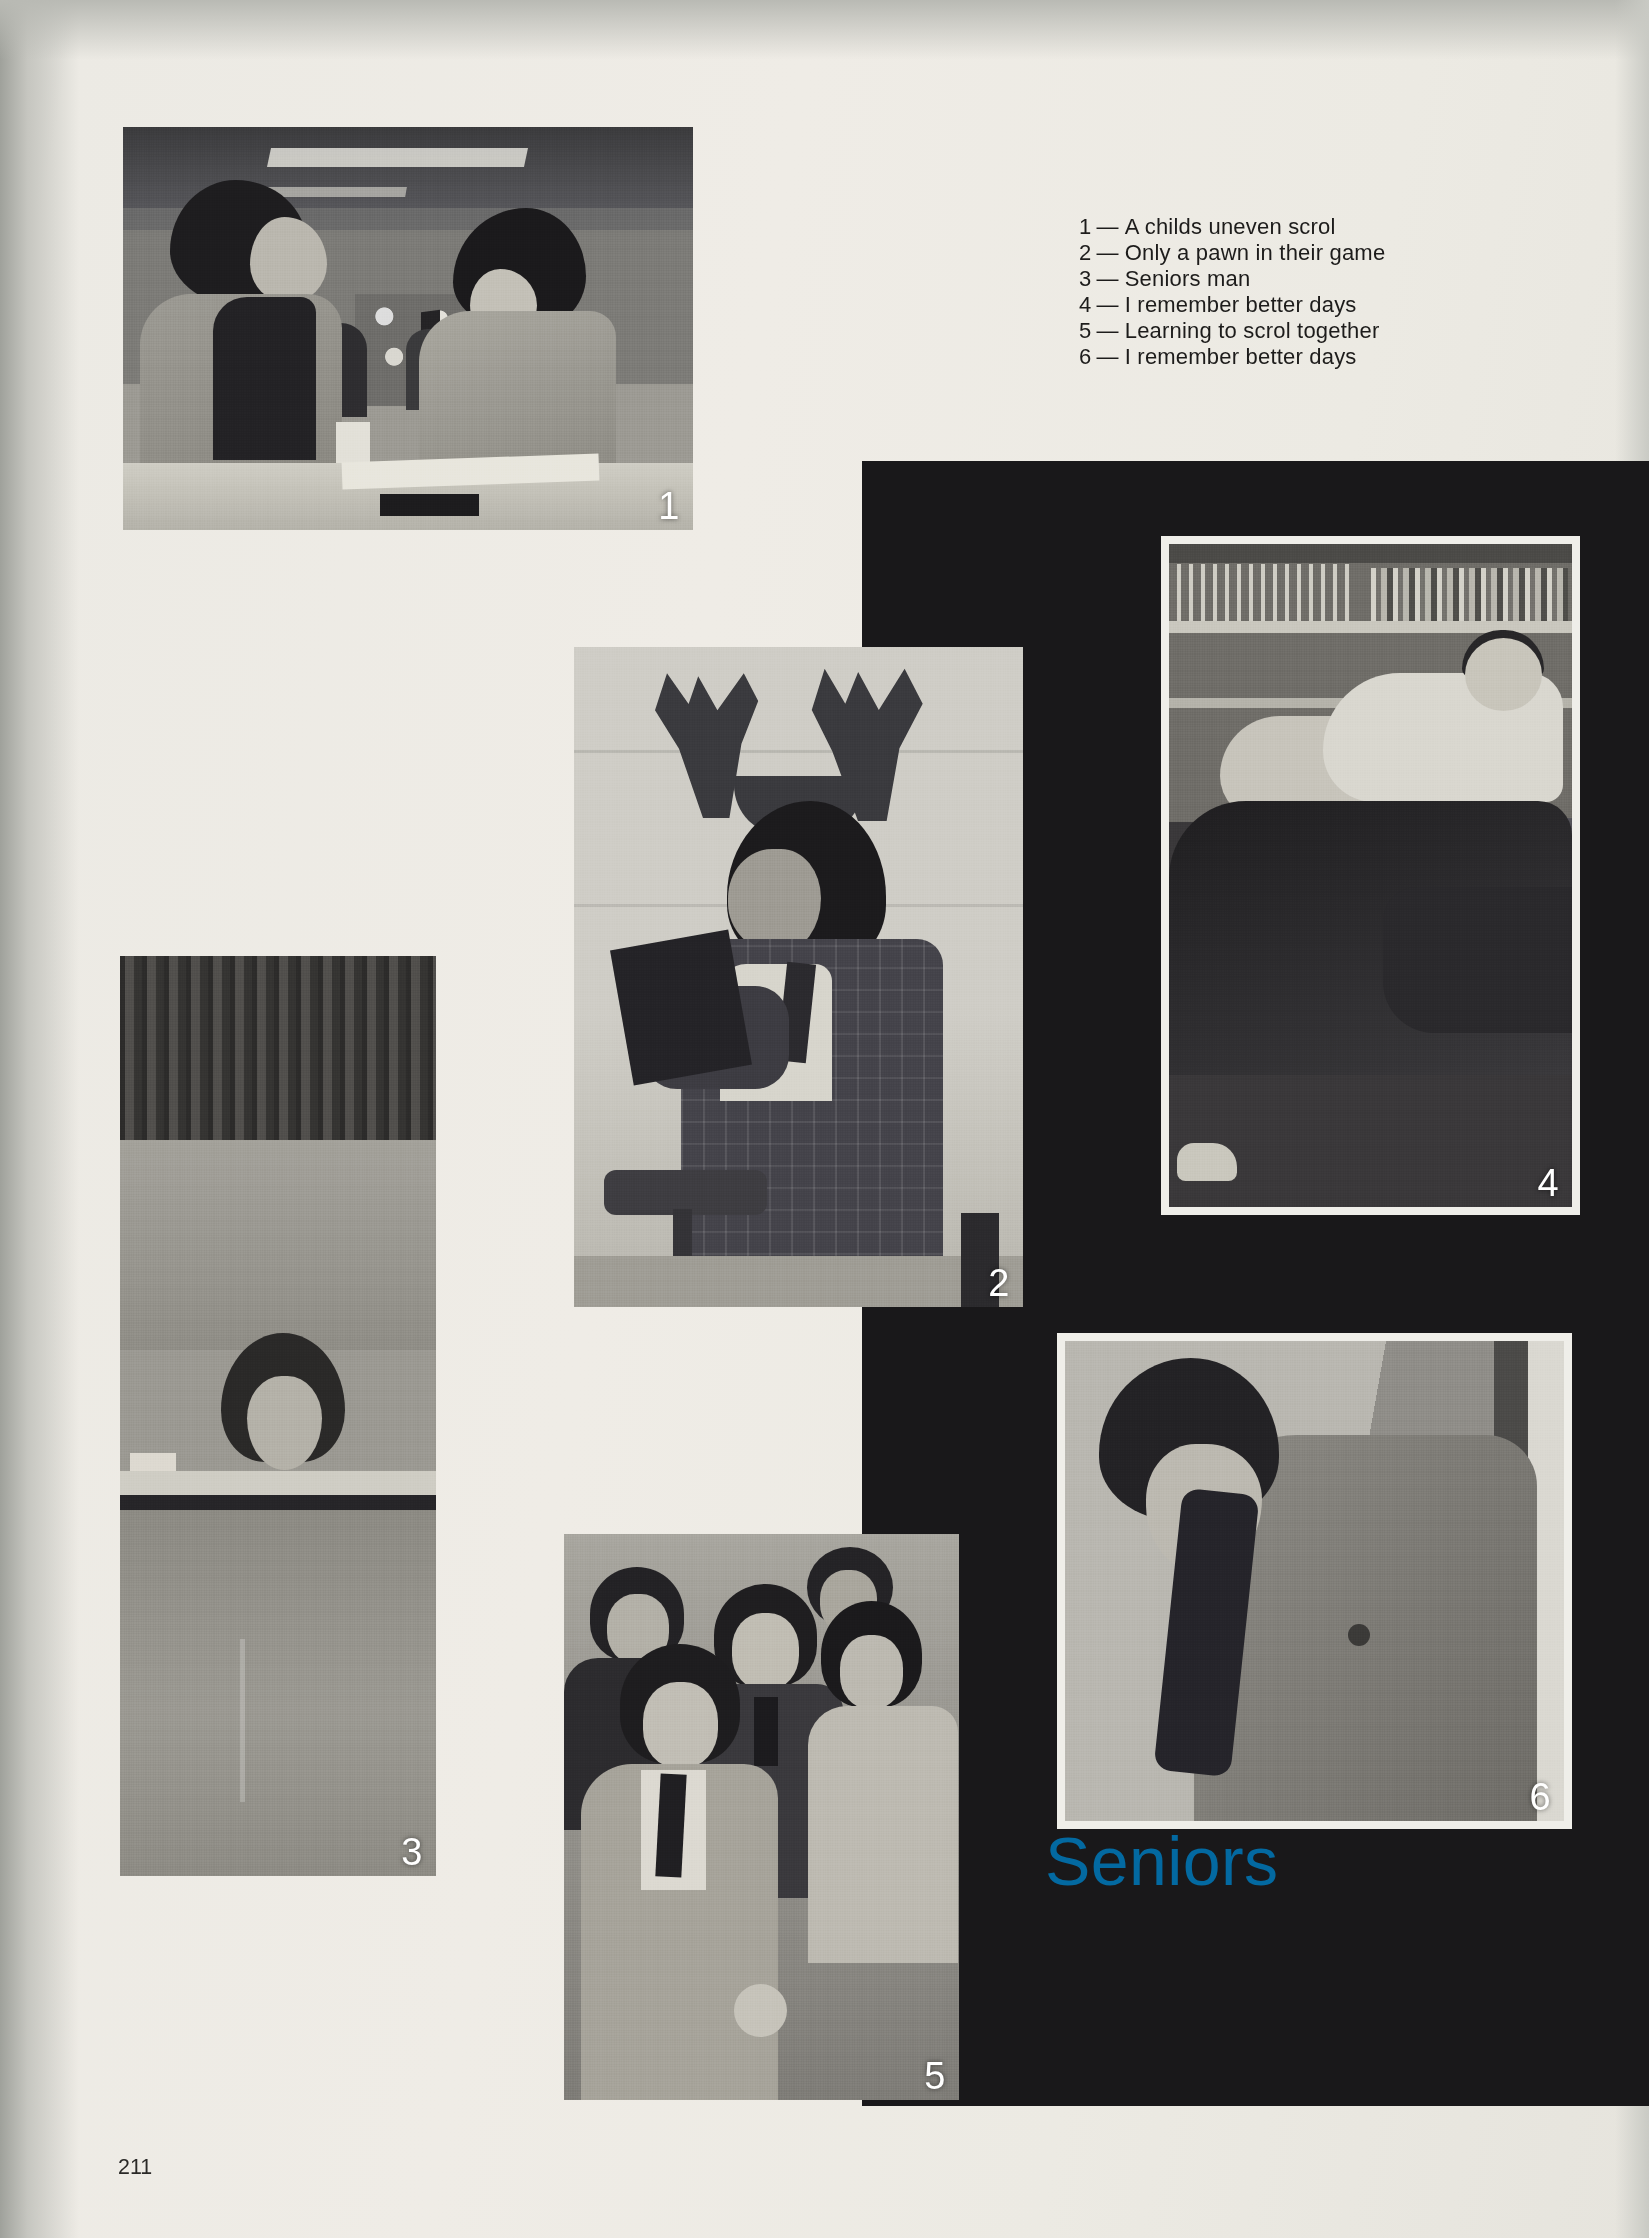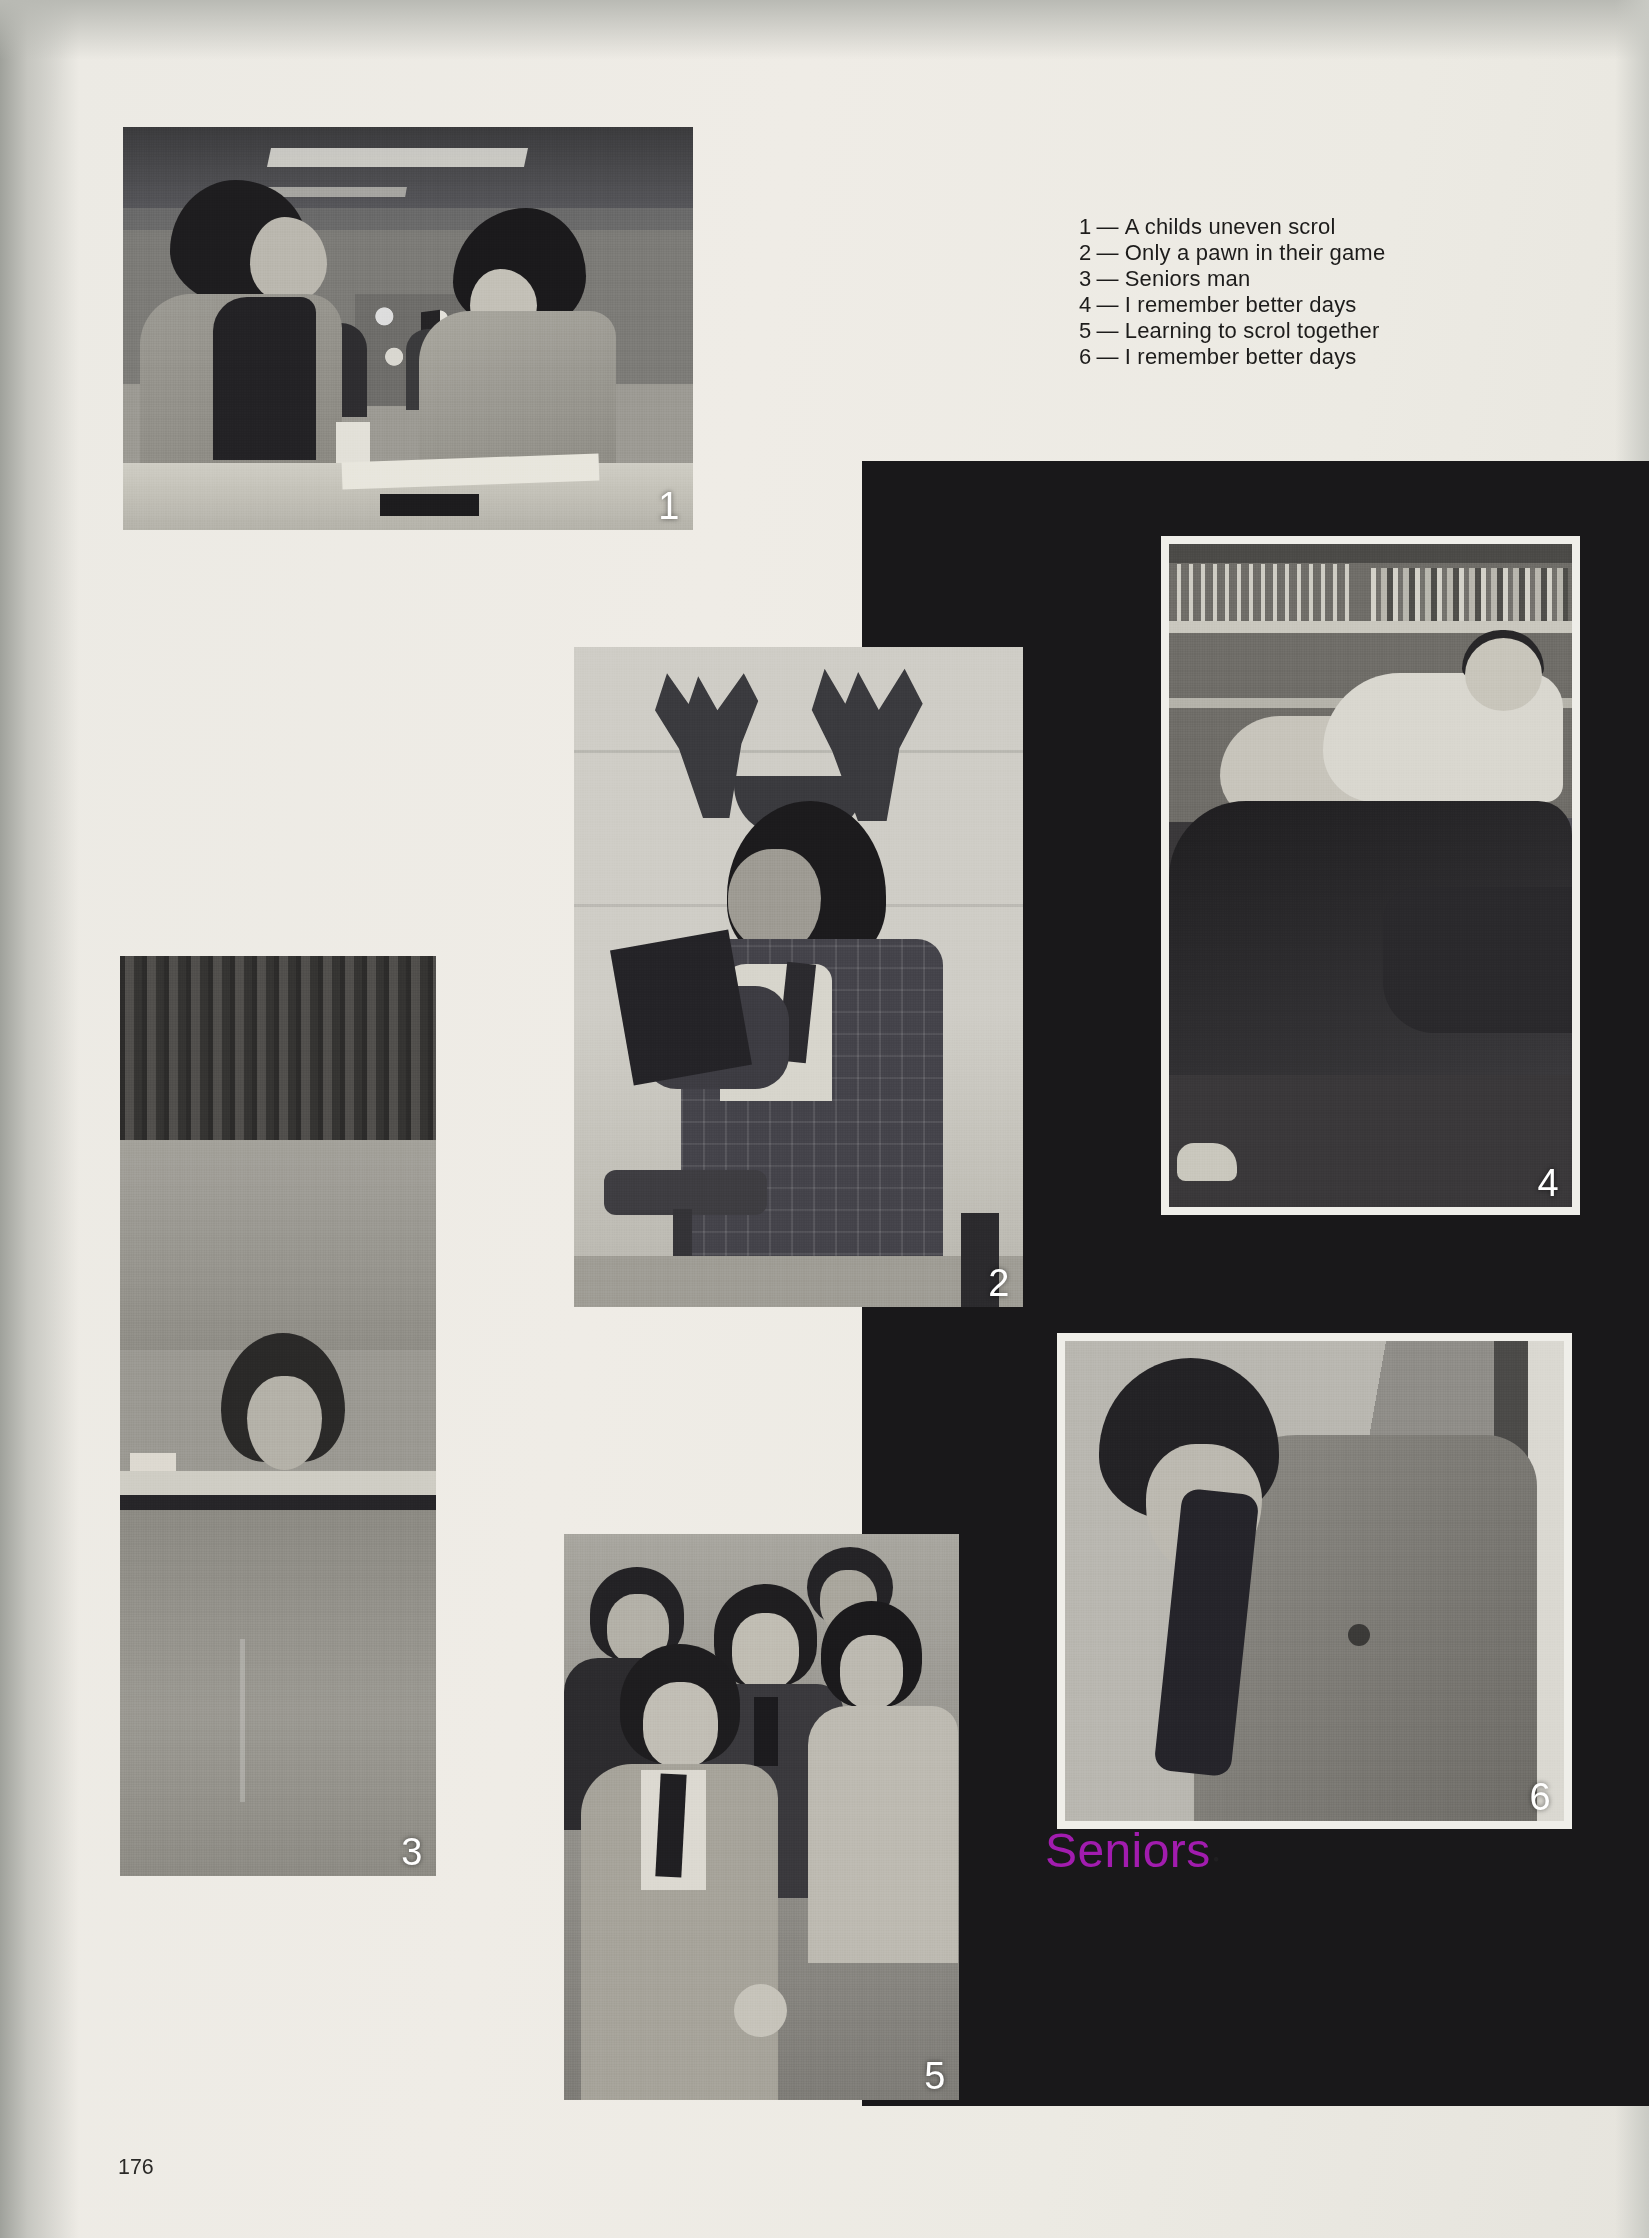--- a/index.html
+++ b/index.html
@@ -489,22 +489,22 @@
   #photo-6 .button {
     position: absolute; left: 283px; top: 283px; width: 22px; height: 22px;
     background: #3b3a38; border-radius: 50%;
   }
 
   
   #seniors {
     position: absolute;
     left: 1045px;
     top: 1827px;
-    color: #a21caf;
-    font-size: 48px;
+    color: #0369a1;
+    font-size: 68px;
     letter-spacing: 0.4px;
     line-height: 1;
     font-weight: 400;
   }
 
   
   #page-number {
     position: absolute;
     left: 118px;
     top: 2155px;
@@ -656,16 +656,16 @@
       <div class="face"></div>
       <div class="lapel"></div>
       <div class="button"></div>
       <div class="grain"></div>
       <div class="num">6</div>
     </div>
   </div>
 
   <div id="seniors">Seniors</div>
 
-  <div id="page-number">176</div>
+  <div id="page-number">211</div>
 
 </div>
 
 
 </body></html>

